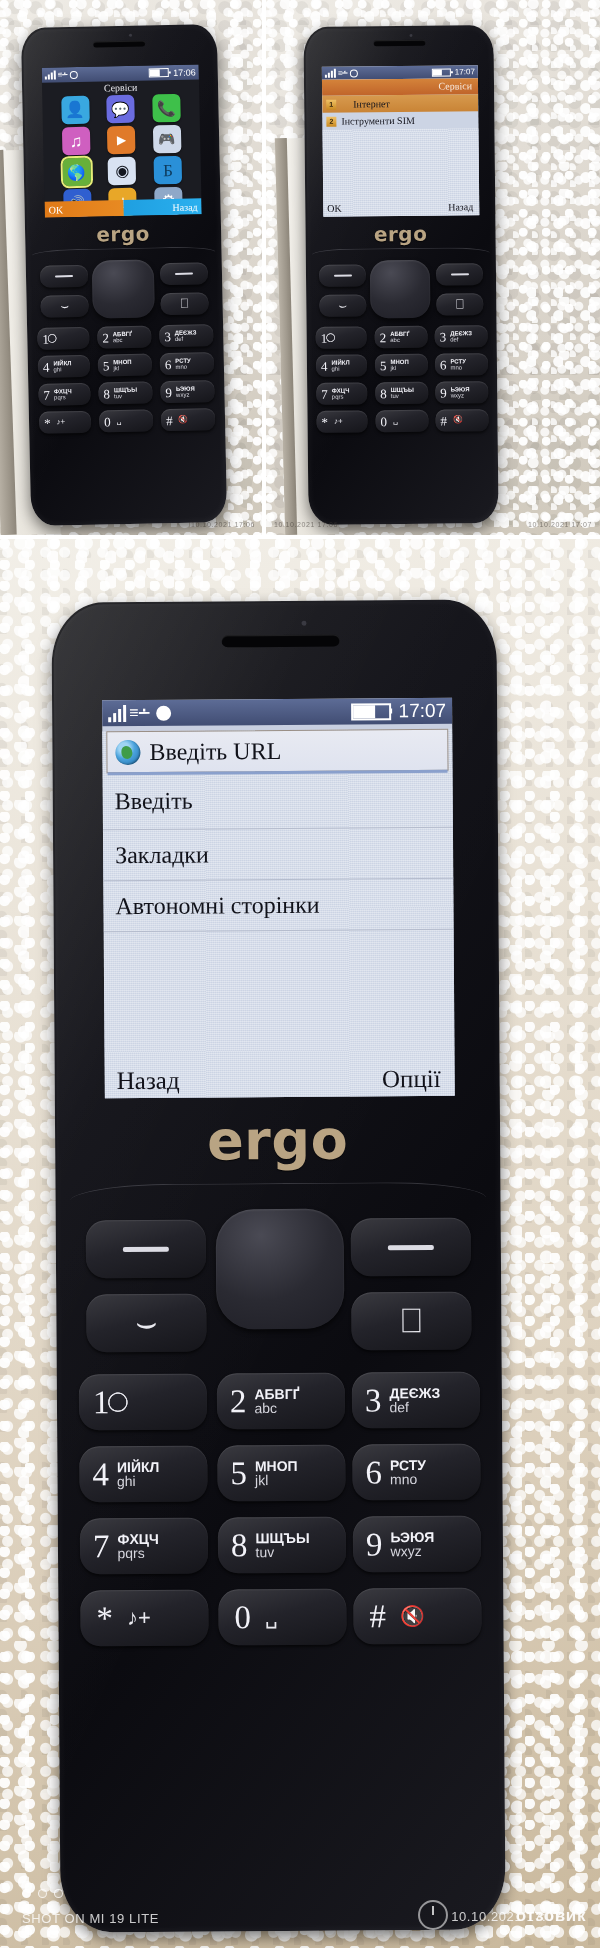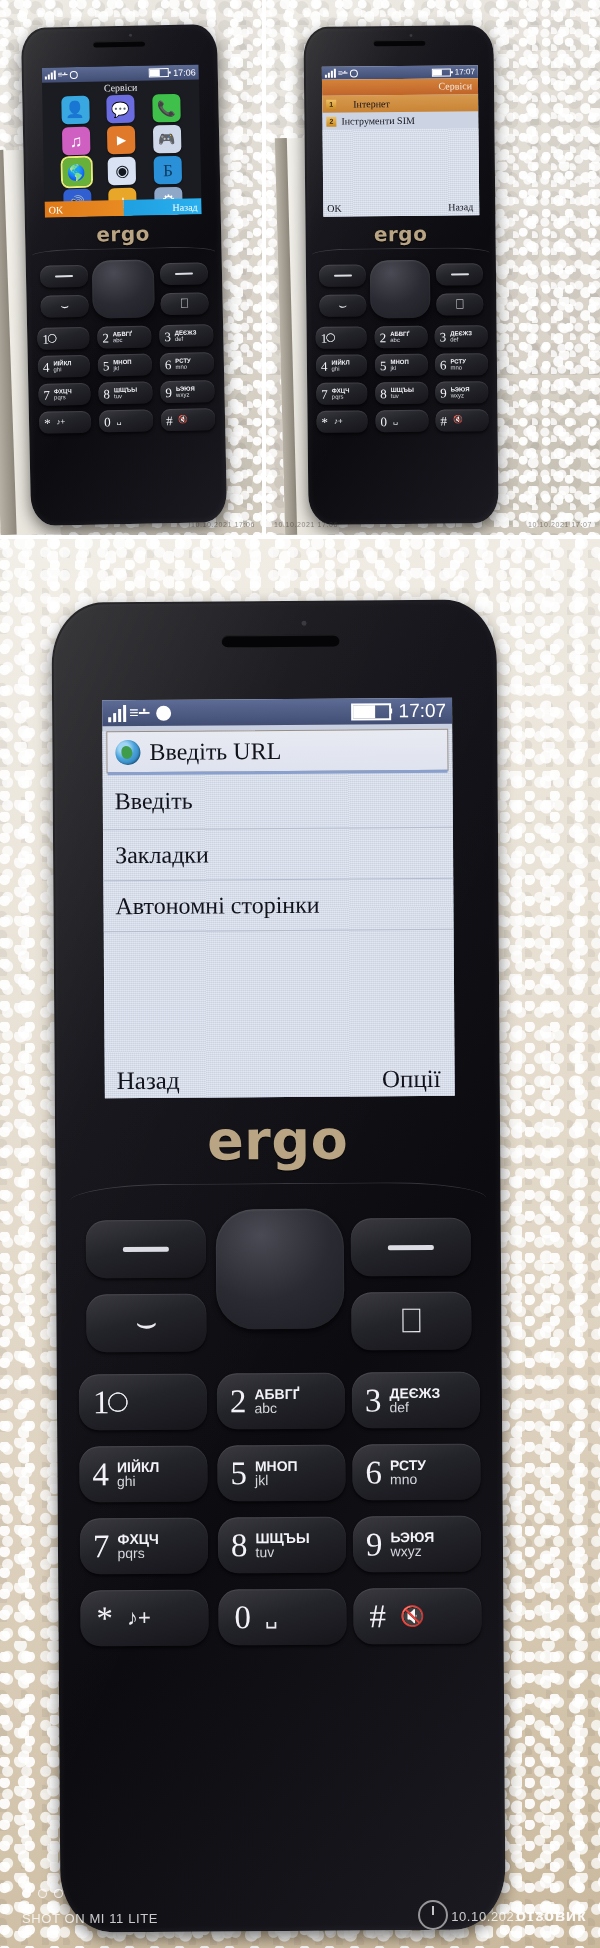--- a/index.html
+++ b/index.html
@@ -646,17 +646,17 @@
           <span>🔇</span>
         </span>
     </div>
   </div>
 
   <div class="dots" style="left:22px;bottom:50px;">
     <b class="on"></b>
       <b class="off"></b>
       <b class="off"></b>
   </div>
-  <div class="wm" style="left:22px;bottom:22px;font-size:13px;">SHOT ON MI 11 LITE</div>
+  <div class="wm" style="left:22px;bottom:22px;font-size:13px;">SHOT ON MI 19 LITE</div>
   <div class="shutterw" style="right:152px;bottom:18px;"></div>
   <div class="wm" style="right:38px;bottom:24px;font-size:13px;">10.10.2021 17:07</div>
   <div class="wm" style="right:14px;bottom:22px;font-size:17px;font-weight:bold;color:rgba(255,255,255,.9);">отзовик</div>
 </div>
 
 </body></html>

